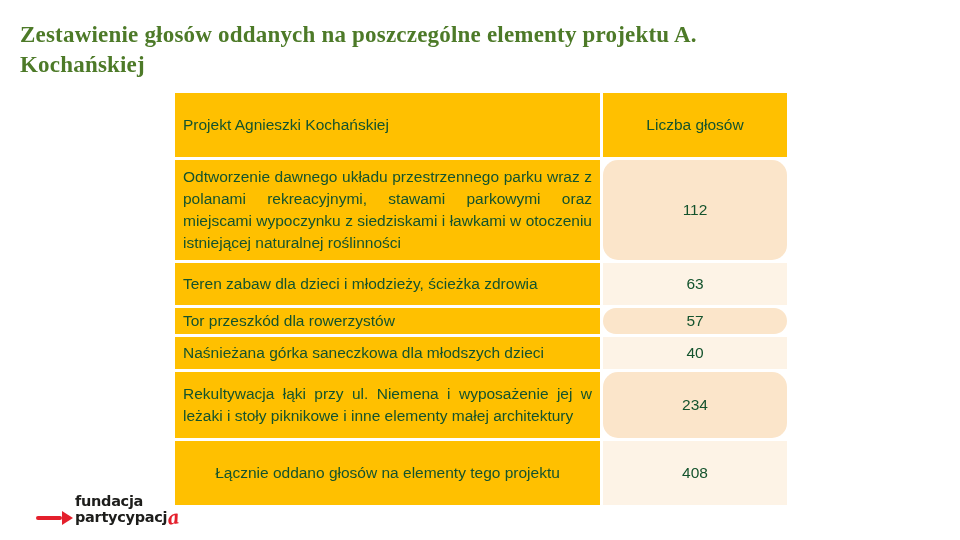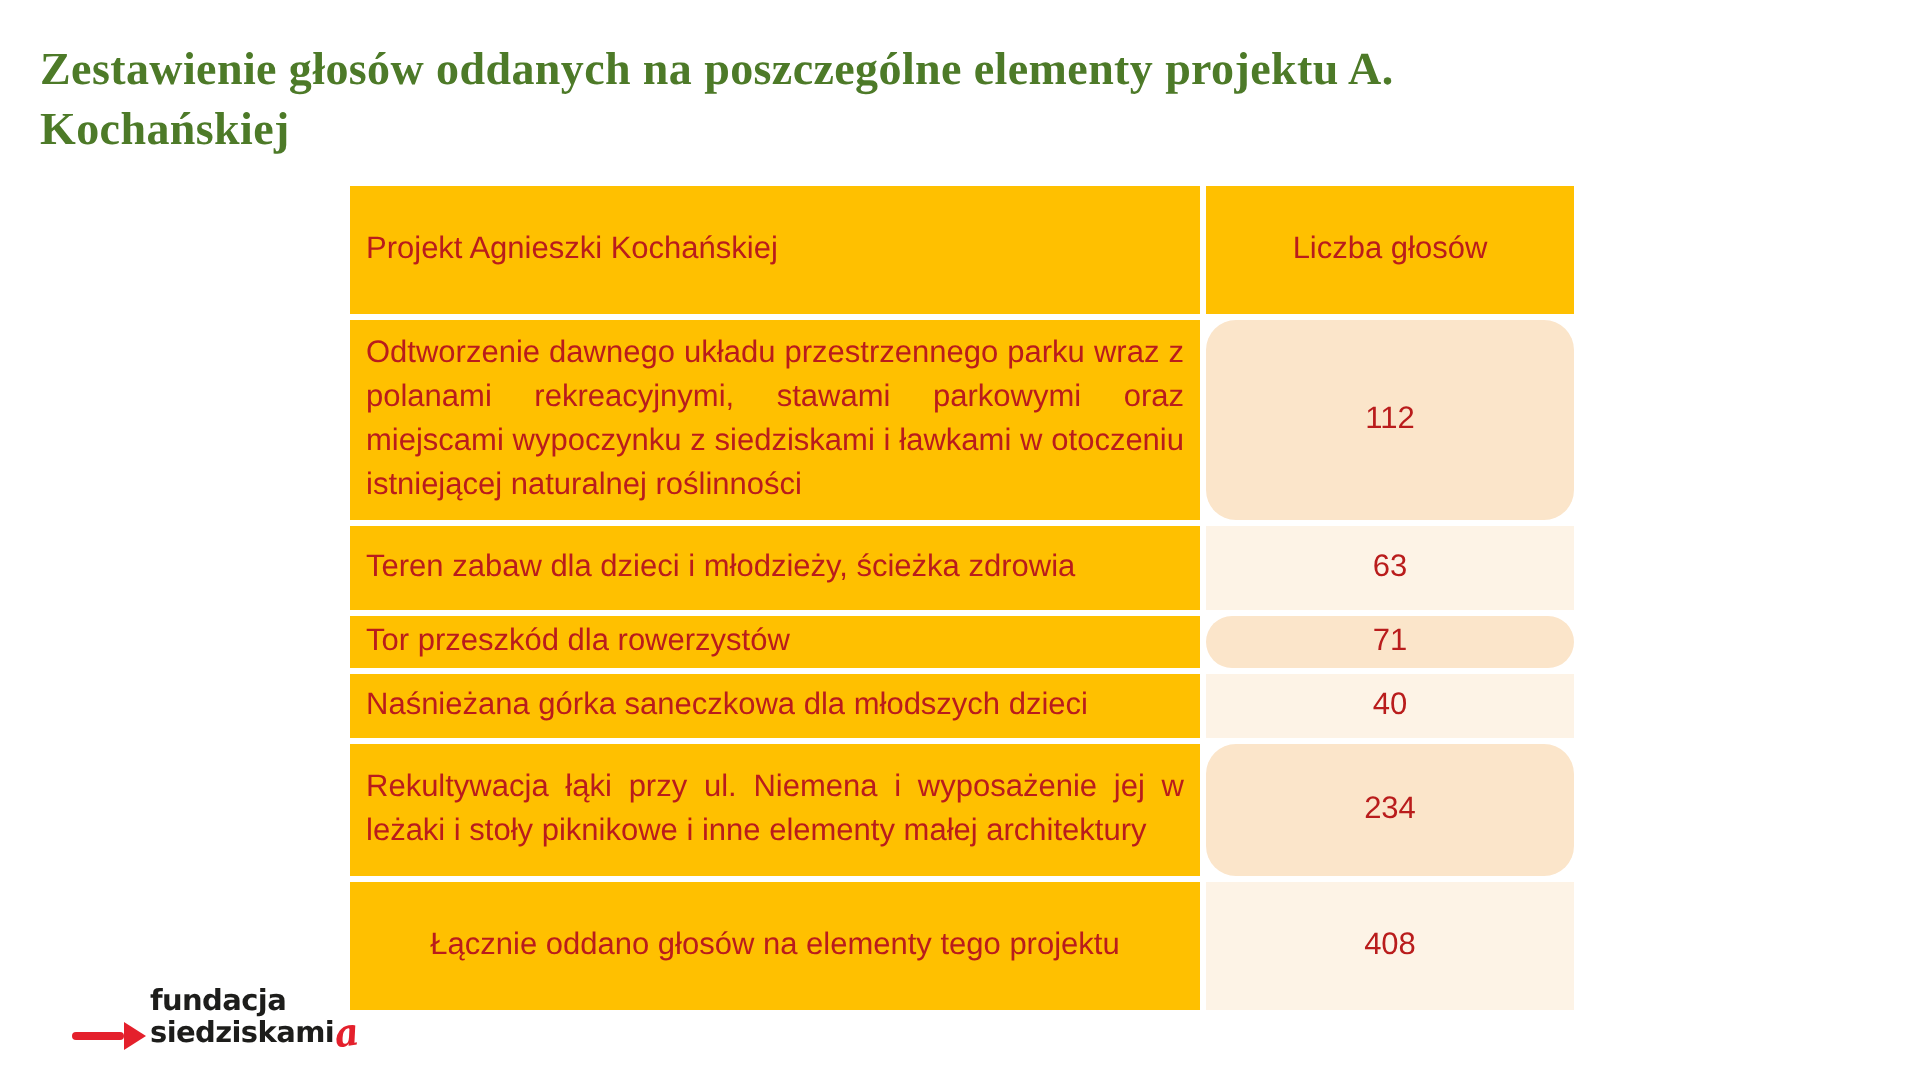--- a/index.html
+++ b/index.html
@@ -34,21 +34,21 @@
     border-spacing: 3px;
     table-layout: fixed;
     background: #ffffff;
   }
   table.votes col.c1 { width: 425px; }
   table.votes col.c2 { width: 184px; }
   table.votes td {
     vertical-align: middle;
     font-size: 15.5px;
     line-height: 22px;
-    color: #b91c1c;
+    color: #14532d;
     padding: 2px 8px;
     overflow: hidden;
   }
   td.gold  { background: #ffc000; }
   td.peach { background: #fbe5ca; border-radius: 15px; }
   td.cream { background: #fdf3e6; }
   td.left   { text-align: left; }
   td.center { text-align: center; }
   td.just   { text-align: justify; text-justify: inter-word; }
   tr.hdr   td { height: 60px; }
@@ -121,21 +121,21 @@
       <tr class="row1">
         <td class="gold just">Odtworzenie dawnego układu przestrzennego parku wraz z polanami rekreacyjnymi, stawami parkowymi oraz miejscami wypoczynku z siedziskami i ławkami w otoczeniu istniejącej naturalnej roślinności</td>
         <td class="peach center">112</td>
       </tr>
       <tr class="row2">
         <td class="gold left">Teren zabaw dla dzieci i młodzieży, ścieżka zdrowia</td>
         <td class="cream center">63</td>
       </tr>
       <tr class="row3">
         <td class="gold left">Tor przeszkód dla rowerzystów</td>
-        <td class="peach center">71</td>
+        <td class="peach center">57</td>
       </tr>
       <tr class="row4">
         <td class="gold left">Naśnieżana górka saneczkowa dla młodszych dzieci</td>
         <td class="cream center">40</td>
       </tr>
       <tr class="row5">
         <td class="gold just">Rekultywacja łąki przy ul. Niemena i wyposażenie jej w leżaki i stoły piknikowe i inne elementy małej architektury</td>
         <td class="peach center">234</td>
       </tr>
       <tr class="total">
@@ -145,17 +145,17 @@
     </tbody>
   </table>
 
   <div class="logo">
     <div class="logo-arrow">
       <div class="shaft"></div>
       <div class="head"></div>
     </div>
     <div class="logo-text">
       <span>fundacja</span><br>
-      <span>siedziskami</span><span class="red-a">a</span>
+      <span>partycypacj</span><span class="red-a">a</span>
     </div>
   </div>
 
 </div>
 
 </body></html>

